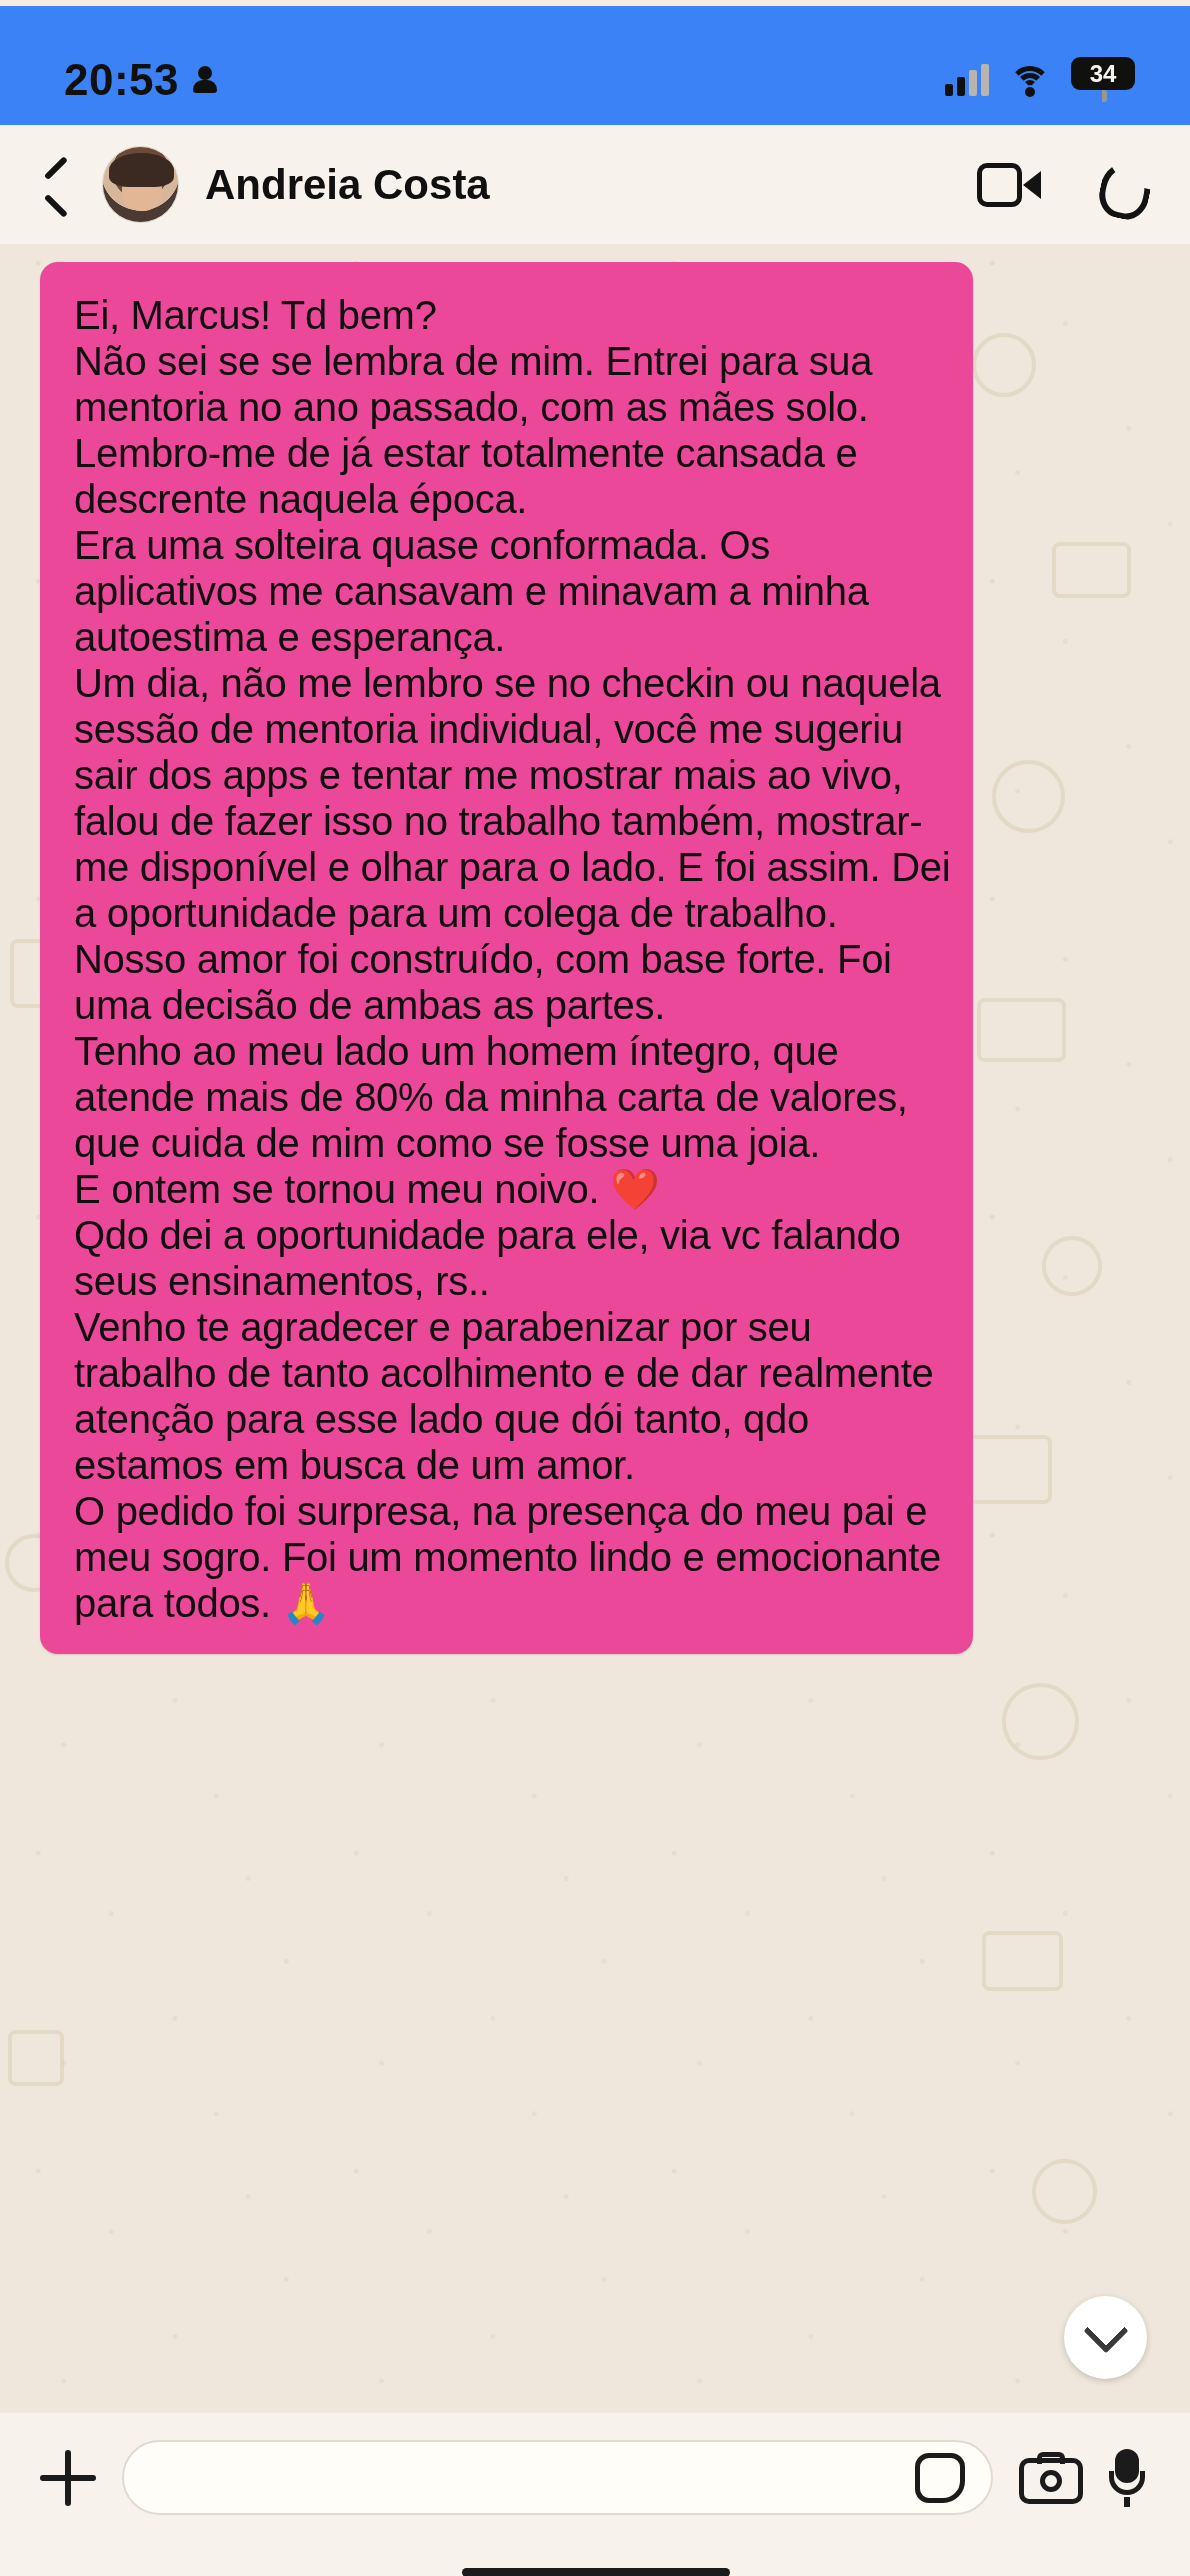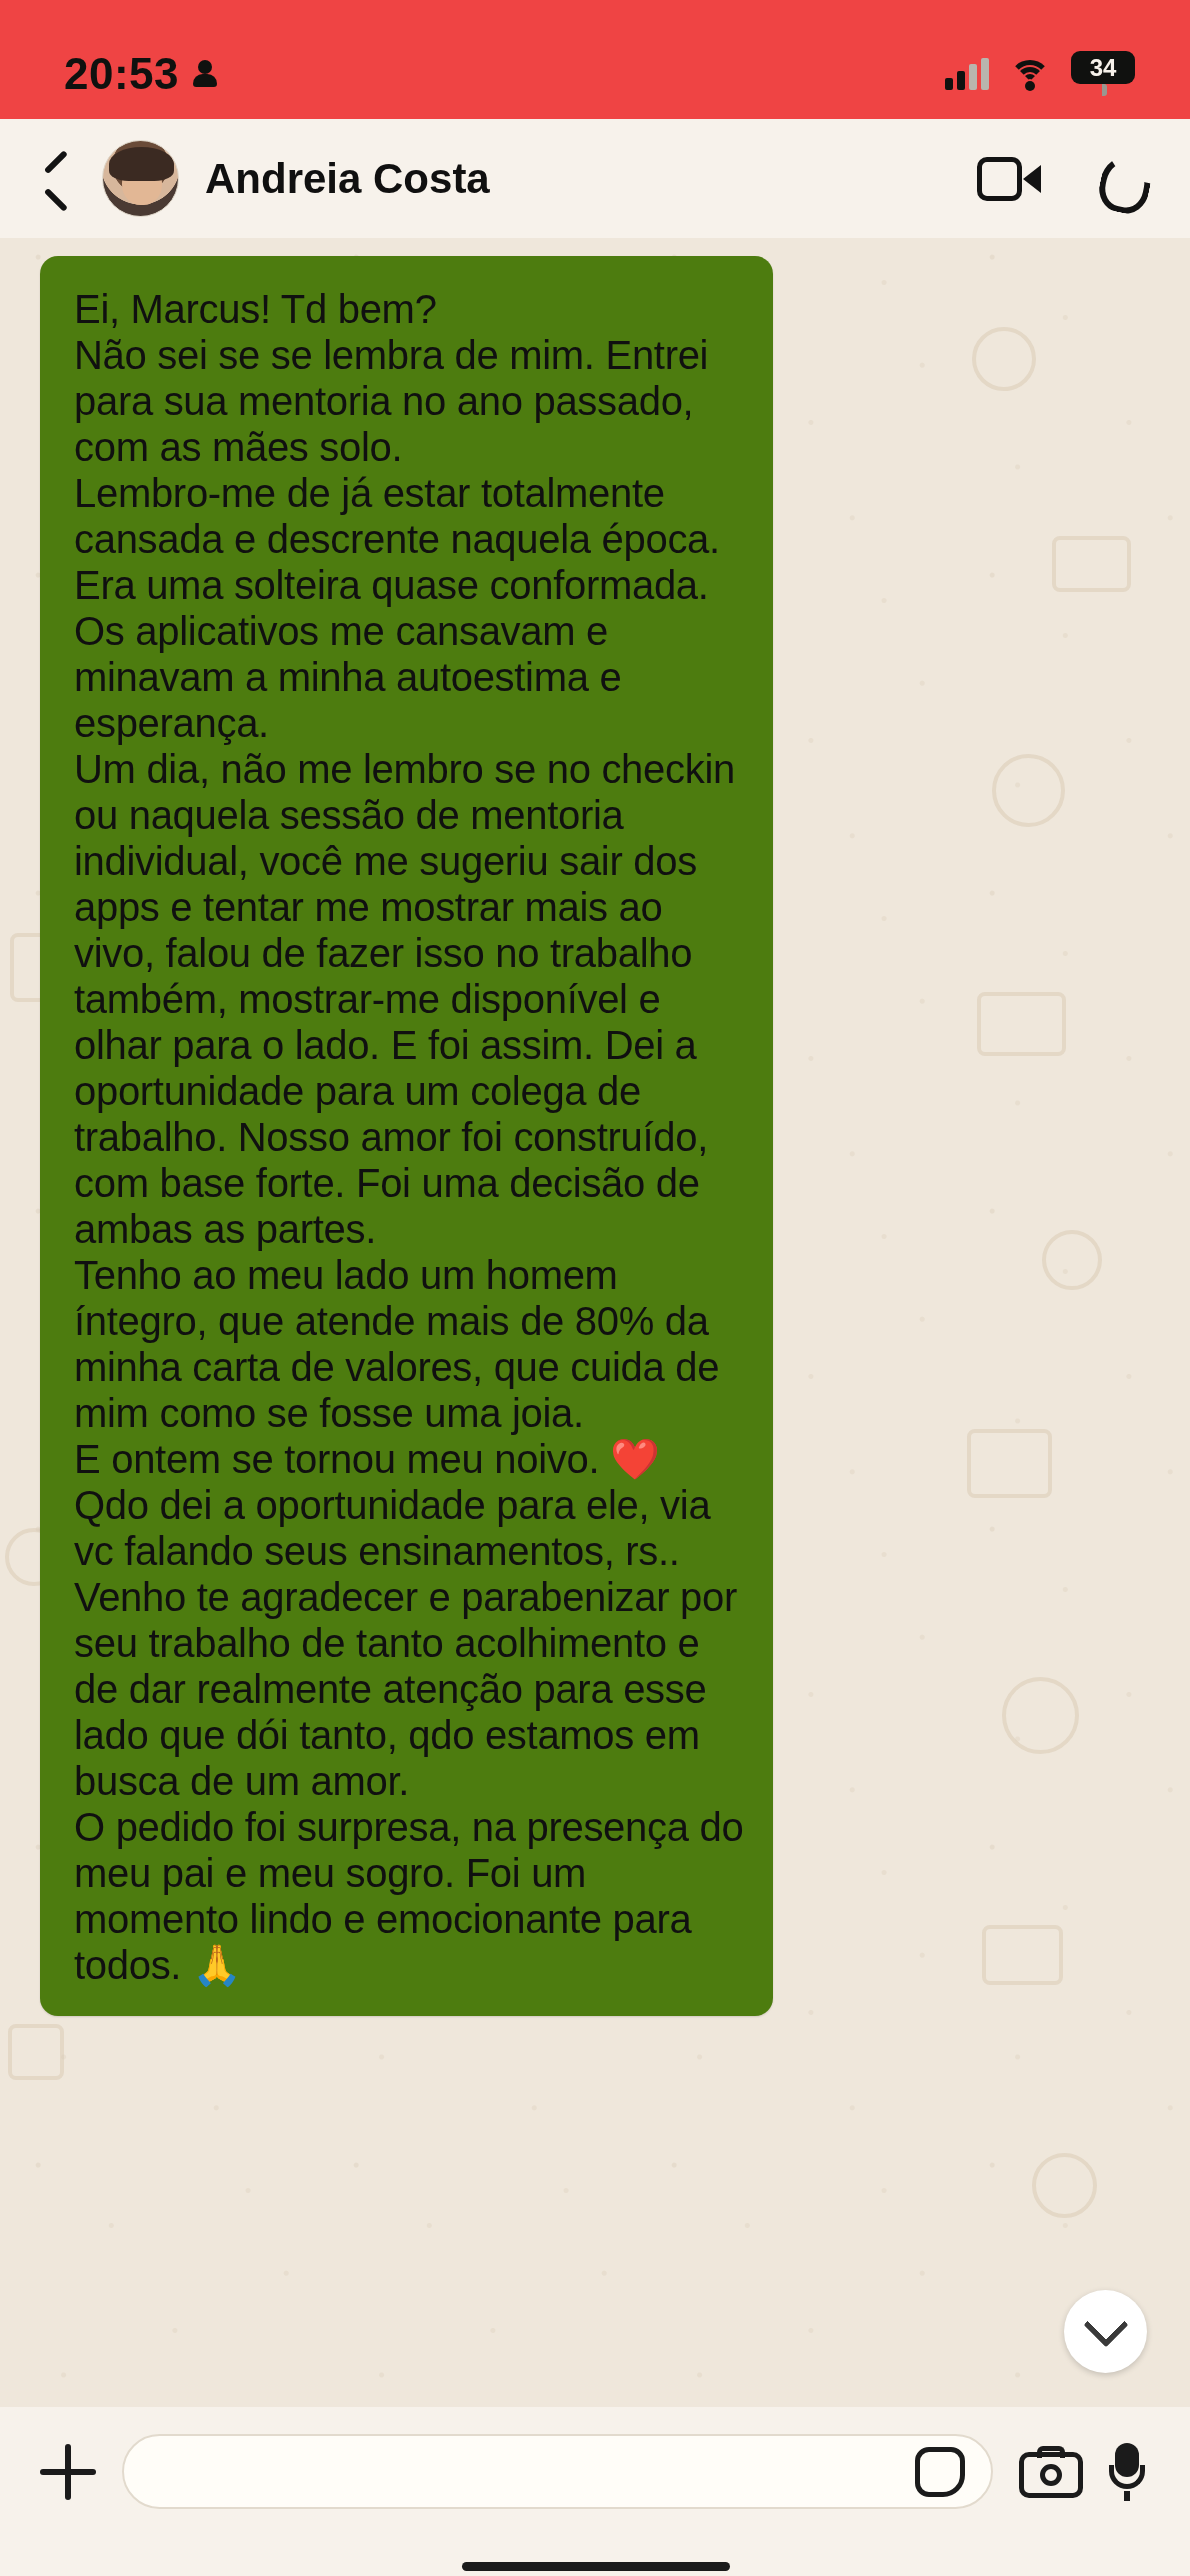--- a/index.html
+++ b/index.html
@@ -15,25 +15,26 @@
     width: 1191px;
     height: 2576px;
     background: #f3ece2;
     overflow: hidden;
   }
 
   
   .statusbar {
     position: relative;
     height: 119px;
-    background: #ef4444;
+    background: #3b82f6;
     display: flex;
     align-items: center;
     justify-content: space-between;
     padding: 28px 56px 0 64px;
+    margin-top: 6px;
   }
   .status-left {
     display: flex;
     align-items: center;
     gap: 14px;
   }
   .status-time {
     font-size: 44px;
     font-weight: 600;
     color: #10110f;
@@ -237,22 +238,22 @@
     position: absolute;
     border: 4px solid rgba(196,175,144,.55);
     border-radius: 8px;
   }
   .wallpaper .doodle.circle { border-radius: 50%; }
 
   .bubble {
     position: absolute;
     left: 40px;
     top: 18px;
-    width: 733px;
-    background: #4d7c0f;
+    width: 933px;
+    background: #ec4899;
     border-radius: 18px 18px 18px 18px;
     padding: 30px 20px 28px 34px;
     box-shadow: 0 1px 2px rgba(0,0,0,.13);
   }
   .bubble p {
     font-size: 40px;
     line-height: 1.15;
     color: #101010;
     font-family: "Liberation Sans", sans-serif;
     letter-spacing: -0.3px;

